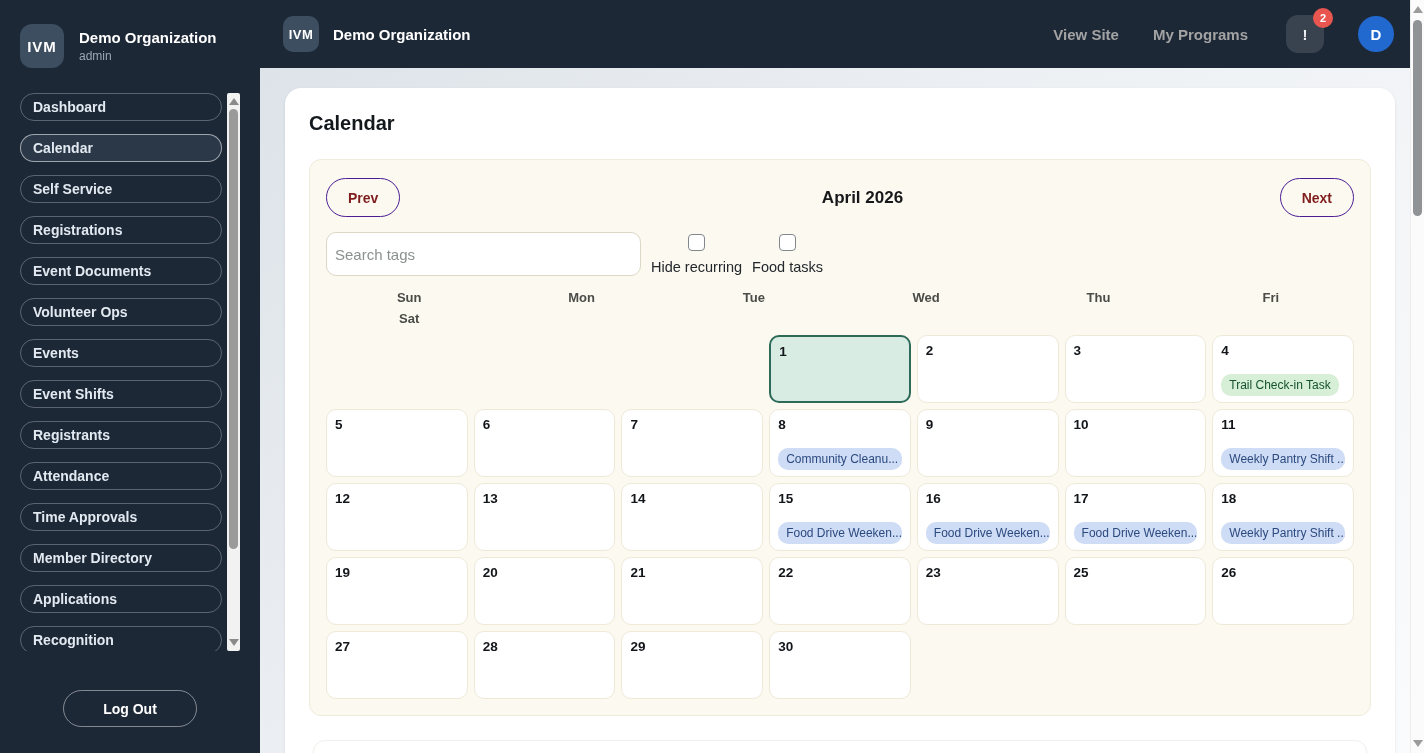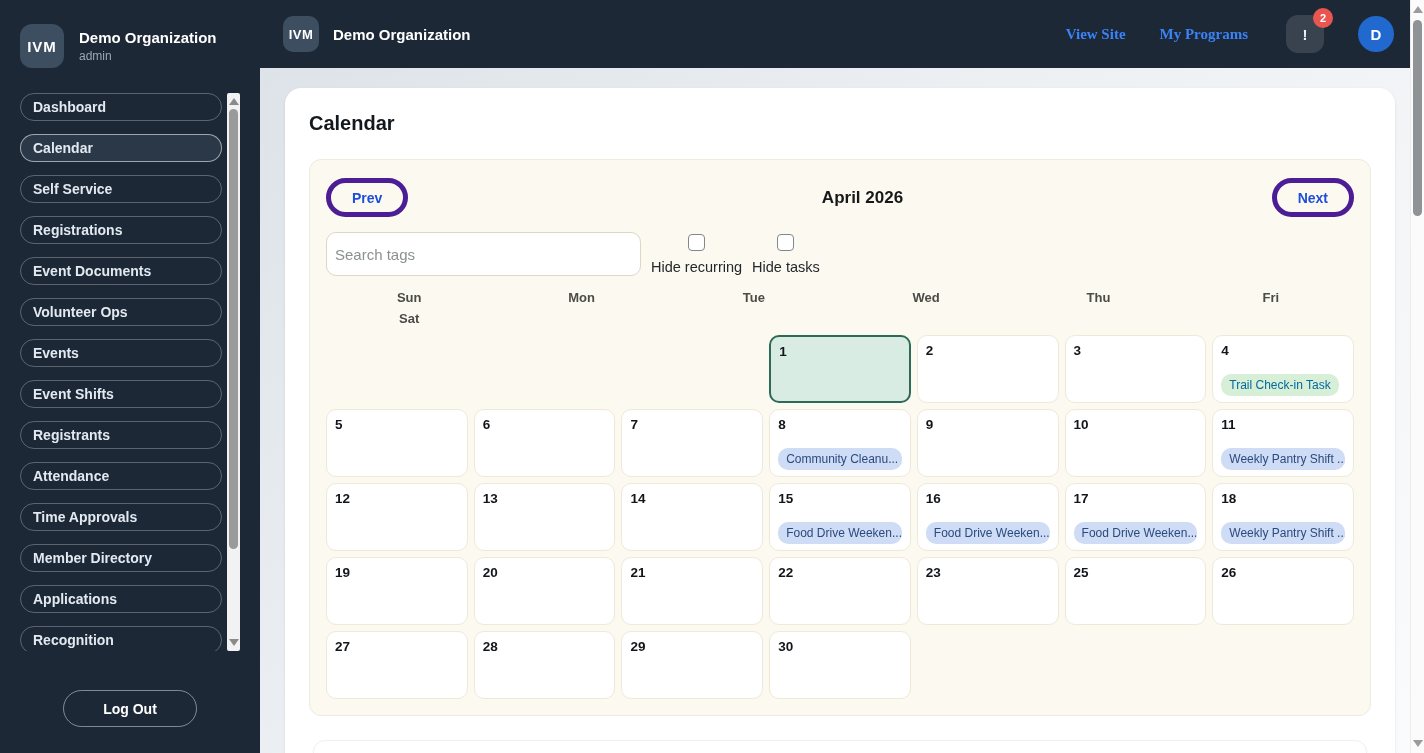--- a/index.html
+++ b/index.html
@@ -67,21 +67,21 @@
     height: 68px; flex: 0 0 68px; background: #1d2837;
     display: flex; align-items: center; padding: 0 30px 0 23px; color: #fff;
   }
   .logo-box-sm {
     width: 36px; height: 36px; border-radius: 10px; background: #3d4e61;
     color: #fff; font-weight: 700; font-size: 13px; letter-spacing: 0.5px;
     display: flex; align-items: center; justify-content: center;
   }
   .topbar-title { margin-left: 14px; font-size: 15px; font-weight: 700; }
   .topbar-right { margin-left: auto; display: flex; align-items: center; gap: 34px; }
-  .topbar-link { font-size: 15px; font-weight: 700; color: #3b82f6; cursor: pointer; font-family: Liberation Serif, serif; }
+  .topbar-link { font-size: 15px; font-weight: 700; color: #a3a3a3; cursor: pointer; }
   .notif-wrap { position: relative; margin-left: 4px; }
   .notif-btn {
     width: 38px; height: 38px; border-radius: 12px; background: #39434f;
     border: none; color: #f0f3f6; font-size: 15px; font-weight: 700; cursor: pointer;
     display: flex; align-items: center; justify-content: center;
     font-family: "Liberation Sans", sans-serif;
   }
   .notif-badge {
     position: absolute; top: -7px; right: -9px; min-width: 20px; height: 20px;
     border-radius: 10px; background: #e8564f; color: #fff; font-size: 11px;
@@ -106,21 +106,21 @@
   .page-title { font-size: 20px; font-weight: 700; color: #13181d; margin-bottom: 24px; }
 
   
   .cal-panel {
     background: #fbf9f0; border: 1px solid #f0ecdc; border-radius: 12px;
     padding: 18px 16px 16px 16px;
   }
   .cal-header { display: flex; align-items: center; height: 39px; }
   .nav-btn {
     height: 39px; padding: 0 21px; border-radius: 20px;
-    border: 5px solid #4c1d95; background: transparent; color: #1d4ed8;
+    border: 1px solid #4c1d95; background: transparent; color: #7f1d1d;
     font-size: 14px; font-weight: 600; cursor: pointer;
     font-family: "Liberation Sans", sans-serif;
   }
   .month-title { flex: 1; text-align: center; font-size: 17px; font-weight: 700; color: #17181a; margin-left: 45px; }
 
   .cal-filters { display: flex; align-items: center; margin-top: 15px; height: 44px; }
   .search-input {
     width: 315px; height: 44px; border: 1px solid #ddd7c6; border-radius: 10px;
     background: #fff; padding: 0 8px; font-size: 15px; color: #333;
     font-family: "Liberation Sans", sans-serif; outline: none;
@@ -148,21 +148,21 @@
     overflow: hidden;
   }
   .cal-cell.selected { background: #d8ece3; border: 2px solid #2d6a57; }
   .cal-empty { height: 68px; }
   .cal-daynum { font-size: 13.5px; font-weight: 600; color: #121519; line-height: 17px; }
   .event-pill {
     margin-top: auto; font-size: 12px; font-weight: 400; border-radius: 10px;
     padding: 4px 8px; white-space: nowrap; overflow: hidden; max-width: 100%;
     align-self: flex-start;
   }
-  .pill-green { background: #d7eed7; color: #0369a1; }
+  .pill-green { background: #d7eed7; color: #14532d; }
   .pill-blue  { background: #cfdcf6; color: #2b4a7e; }
 
   .sub-card {
     margin: 24px 4px 0 4px; background: #ffffff; border: 1px solid #f0f0ec;
     border-radius: 12px; padding: 16px 18px; box-shadow: 0 1px 2px rgba(30,40,55,0.05);
     min-height: 60px;
   }
   .sub-card-title { font-size: 17px; font-weight: 700; color: #15181c; }
 
   
@@ -247,21 +247,21 @@
 
         <div class="cal-filters">
           <input class="search-input" type="text" placeholder="Search tags" style="">
           <span id="filter-checks" style="display:flex;align-items:center;">
               <label class="filter-check">
                 <input type="checkbox" style="">
                 <span>Hide recurring</span>
               </label>
               <label class="filter-check">
                 <input type="checkbox" style="">
-                <span>Hide tasks</span>
+                <span>Food tasks</span>
               </label>
             </span>
         </div>
 
         <div class="cal-daynames" id="cal-daynames">
             <div class="cal-dayname">Sun</div>
             <div class="cal-dayname">Mon</div>
             <div class="cal-dayname">Tue</div>
             <div class="cal-dayname">Wed</div>
             <div class="cal-dayname">Thu</div>

